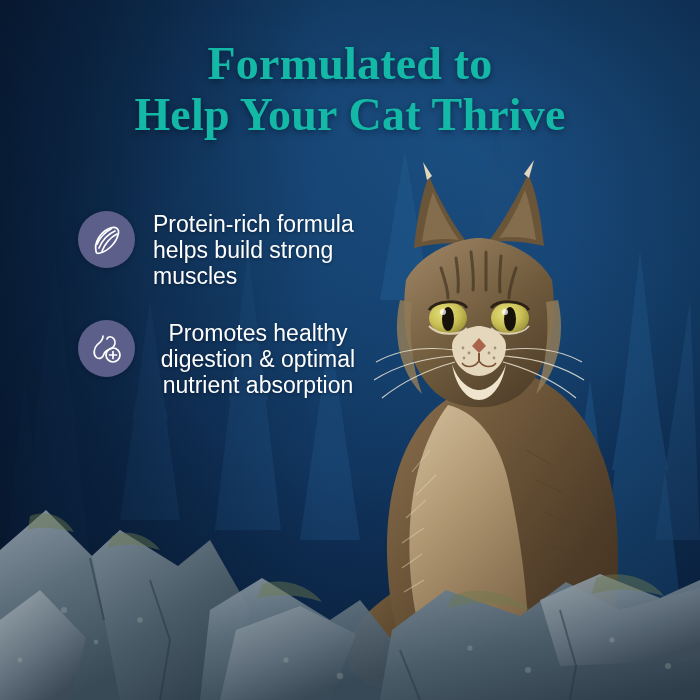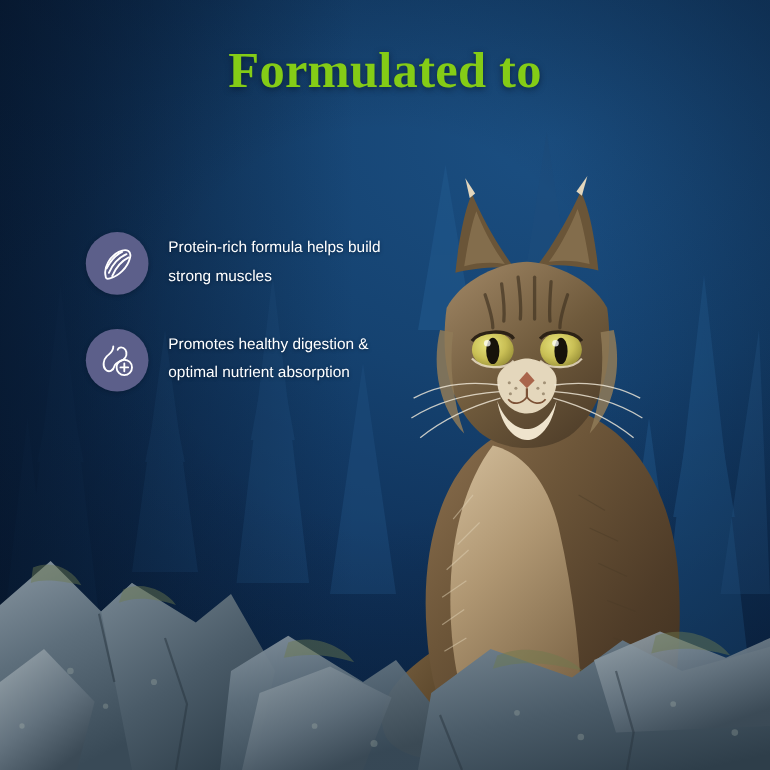--- a/index.html
+++ b/index.html
@@ -38,21 +38,21 @@
 
   
   .forest { position: absolute; inset: 0; }
 
   
   .headline {
     position: absolute;
     left: 0; right: 0;
     top: 38px;
     text-align: center;
-    color: #84cc16;
+    color: #14b8a6;
     font-family: "Liberation Serif", serif;
     font-weight: bold;
     font-size: 46px;
     line-height: 51px;
     letter-spacing: .2px;
     text-shadow: 0 2px 6px rgba(3,15,33,.55);
   }
   .headline .l1 { display: block; }
   .headline .l2 { display: block; }
 
@@ -61,38 +61,38 @@
     position: absolute;
     left: 78px;
     top: 210px;
     width: 285px;
   }
   .feature {
     display: flex;
     align-items: flex-start;
     margin-bottom: 30px;
   }
-  .feature:last-child { margin-bottom: 0; }
+  .feature:last-child { margin-bottom: 0; text-align: center; }
   .icon-circle {
     flex: 0 0 auto;
     width: 57px;
     height: 57px;
     border-radius: 50%;
     background: #5c5f8a;
     display: flex;
     align-items: center;
     justify-content: center;
     margin-top: 1px;
     box-shadow: 0 1px 4px rgba(3,14,30,.35);
   }
   .icon-circle svg { display: block; }
   .feature-text {
     margin-left: 18px;
     color: #ffffff;
-    font-size: 14px;
+    font-size: 23px;
     line-height: 26px;
     font-weight: 400;
     text-shadow: 0 1px 3px rgba(4,16,34,.5);
     padding-top: 1px;
   }
 
   
   .cat {
     position: absolute;
     left: 296px;
@@ -343,20 +343,21 @@
         <path d="M150 110 L170 170 L160 230"></path>
         <path d="M400 180 L420 230"></path>
         <path d="M560 140 L576 196 L570 230"></path>
         <path d="M90 88 L104 150"></path>
       </g>
     </svg>
   </div>
 
   <div class="headline">
     <span class="l1">Formulated to</span>
+    <span class="l2">Help Your Cat Thrive</span>
   </div>
 
   <div class="features">
 
     <div class="feature">
       <div class="icon-circle">
         <svg width="34" height="34" viewBox="0 0 34 34" fill="none" stroke="#ffffff" stroke-width="1.7" stroke-linecap="round" stroke-linejoin="round">
           <path d="M6 28 C4 20 10 10 18 6 C26 2 30 6 28 12 C26 20 18 28 10 30 C7 31 6 30 6 28 Z"></path>
           <path d="M9 25 C12 18 18 11 25 8"></path>
           <path d="M12 28 C15 21 21 14 27 11"></path>

